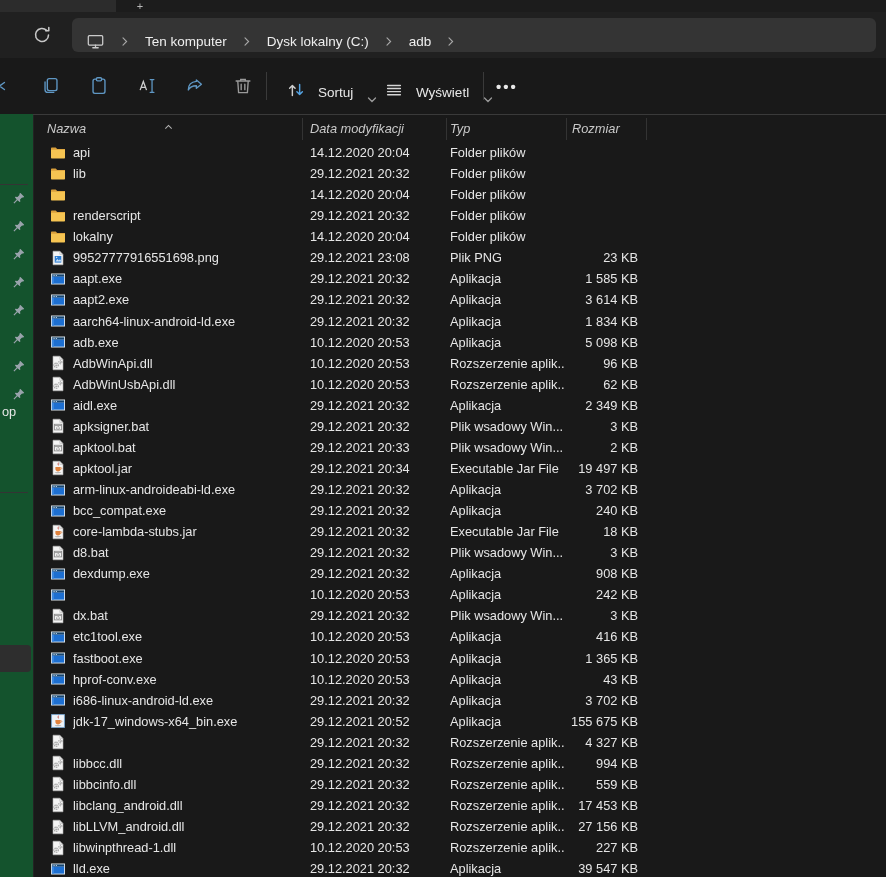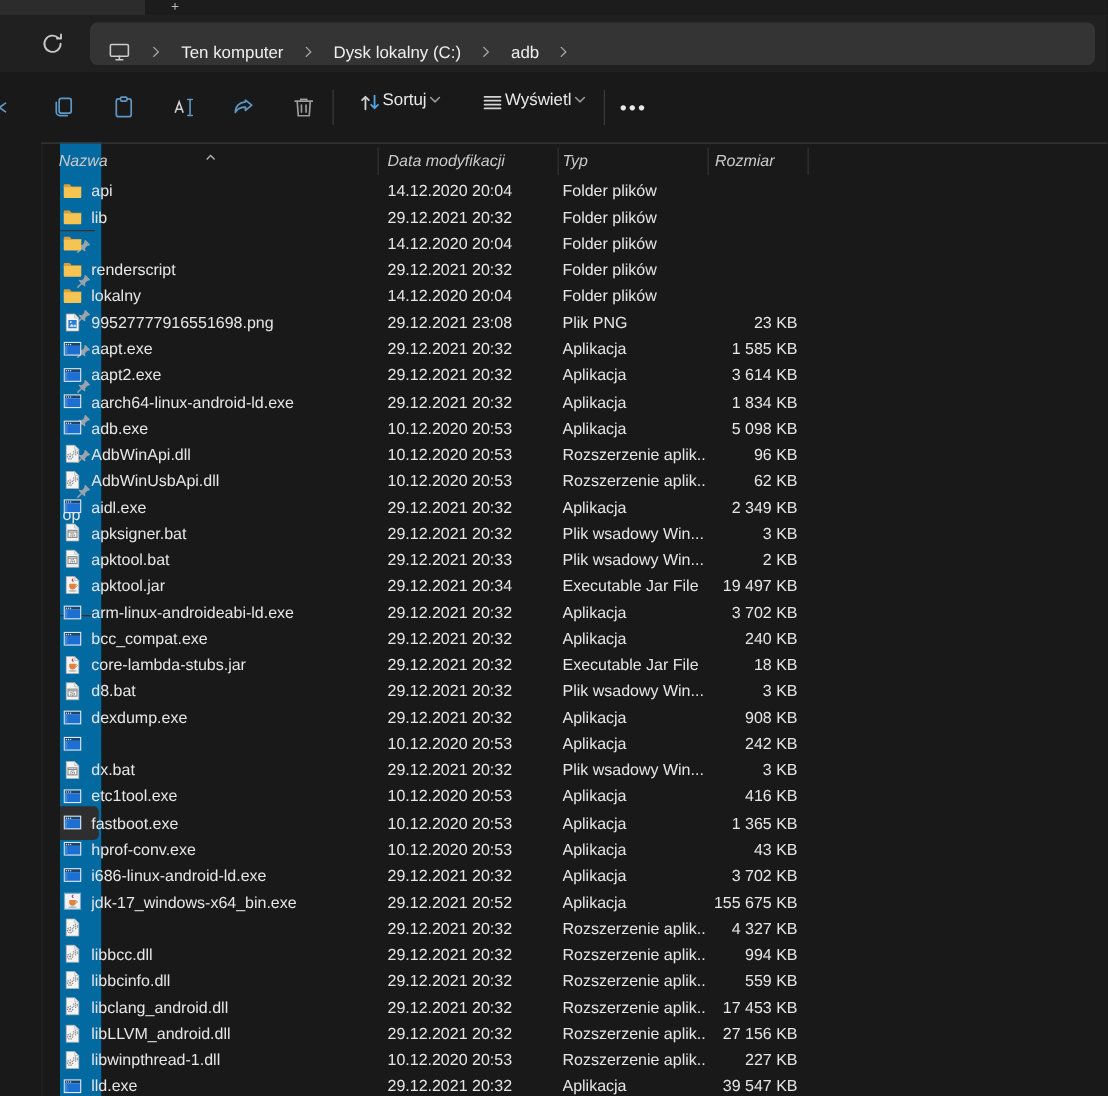--- a/index.html
+++ b/index.html
@@ -20,28 +20,28 @@
   .nav-refresh{position:absolute;left:32px;top:13px;width:20px;height:20px;}
   .addressbar{position:absolute;left:72px;top:6px;width:804px;height:34px;background:#343434;
     border-radius:6px;display:flex;align-items:center;padding:12px 0 0 14px;box-sizing:border-box;gap:0;}
   .crumb{color:#efefef;font-size:13.5px;white-space:nowrap;padding:0 4px;}
   .crumb-chev{width:16px;height:16px;margin:0 8px;flex:0 0 auto;display:flex;align-items:center;justify-content:center;}
   .pc-icon{width:19px;height:18px;margin-right:4px;flex:0 0 auto;}
   
   .toolbar{position:absolute;left:0;top:58px;width:886px;height:56px;background:#191919;}
   .tbtn{position:absolute;top:17px;width:22px;height:22px;}
   .tsep{position:absolute;top:14px;width:1px;height:28px;background:#3a3a3a;}
-  .tbtn-text{position:absolute;top:14px;height:28px;display:flex;align-items:flex-start;gap:0;
+  .tbtn-text{position:absolute;top:14px;height:28px;display:flex;align-items:flex-end;gap:12px;
     color:#e8e8e8;font-size:13.5px;}
   .tbtn-text .lblico{width:20px;height:20px;}
   .tbtn-text .chev{width:10px;height:8px;margin-left:2px;}
   .more-dots{position:absolute;top:14px;height:28px;display:flex;align-items:center;
     color:#e8e8e8;font-size:15px;letter-spacing:2px;font-weight:bold;}
   
-  .sidebar{position:absolute;left:0;top:114px;width:33px;height:763px;background:#0369a1;margin-left:48px;}
+  .sidebar{position:absolute;left:0;top:114px;width:33px;height:763px;background:#14532d;}
   .side-border{position:absolute;left:33px;top:114px;width:1px;height:763px;background:#232323;}
   .side-frag{position:absolute;white-space:nowrap;font-size:12.8px;color:#e6e6e6;}
   .side-div{position:absolute;left:0;width:28px;height:1px;background:#343434;}
   .side-pin{position:absolute;left:12px;width:13px;height:13px;}
   .side-hl{position:absolute;left:0;top:531px;width:31px;height:27px;background:#2e2e2e;border-radius:0 4px 4px 0;}
   
   .main{position:absolute;left:33px;top:114px;width:853px;height:763px;}
   .hdr-topline{position:absolute;left:0;top:0;width:853px;height:1px;background:#3a3a3a;}
   .hdr{position:absolute;left:0;top:1px;width:853px;height:27px;}
   .hcell{position:absolute;top:0;height:27px;display:flex;align-items:center;

